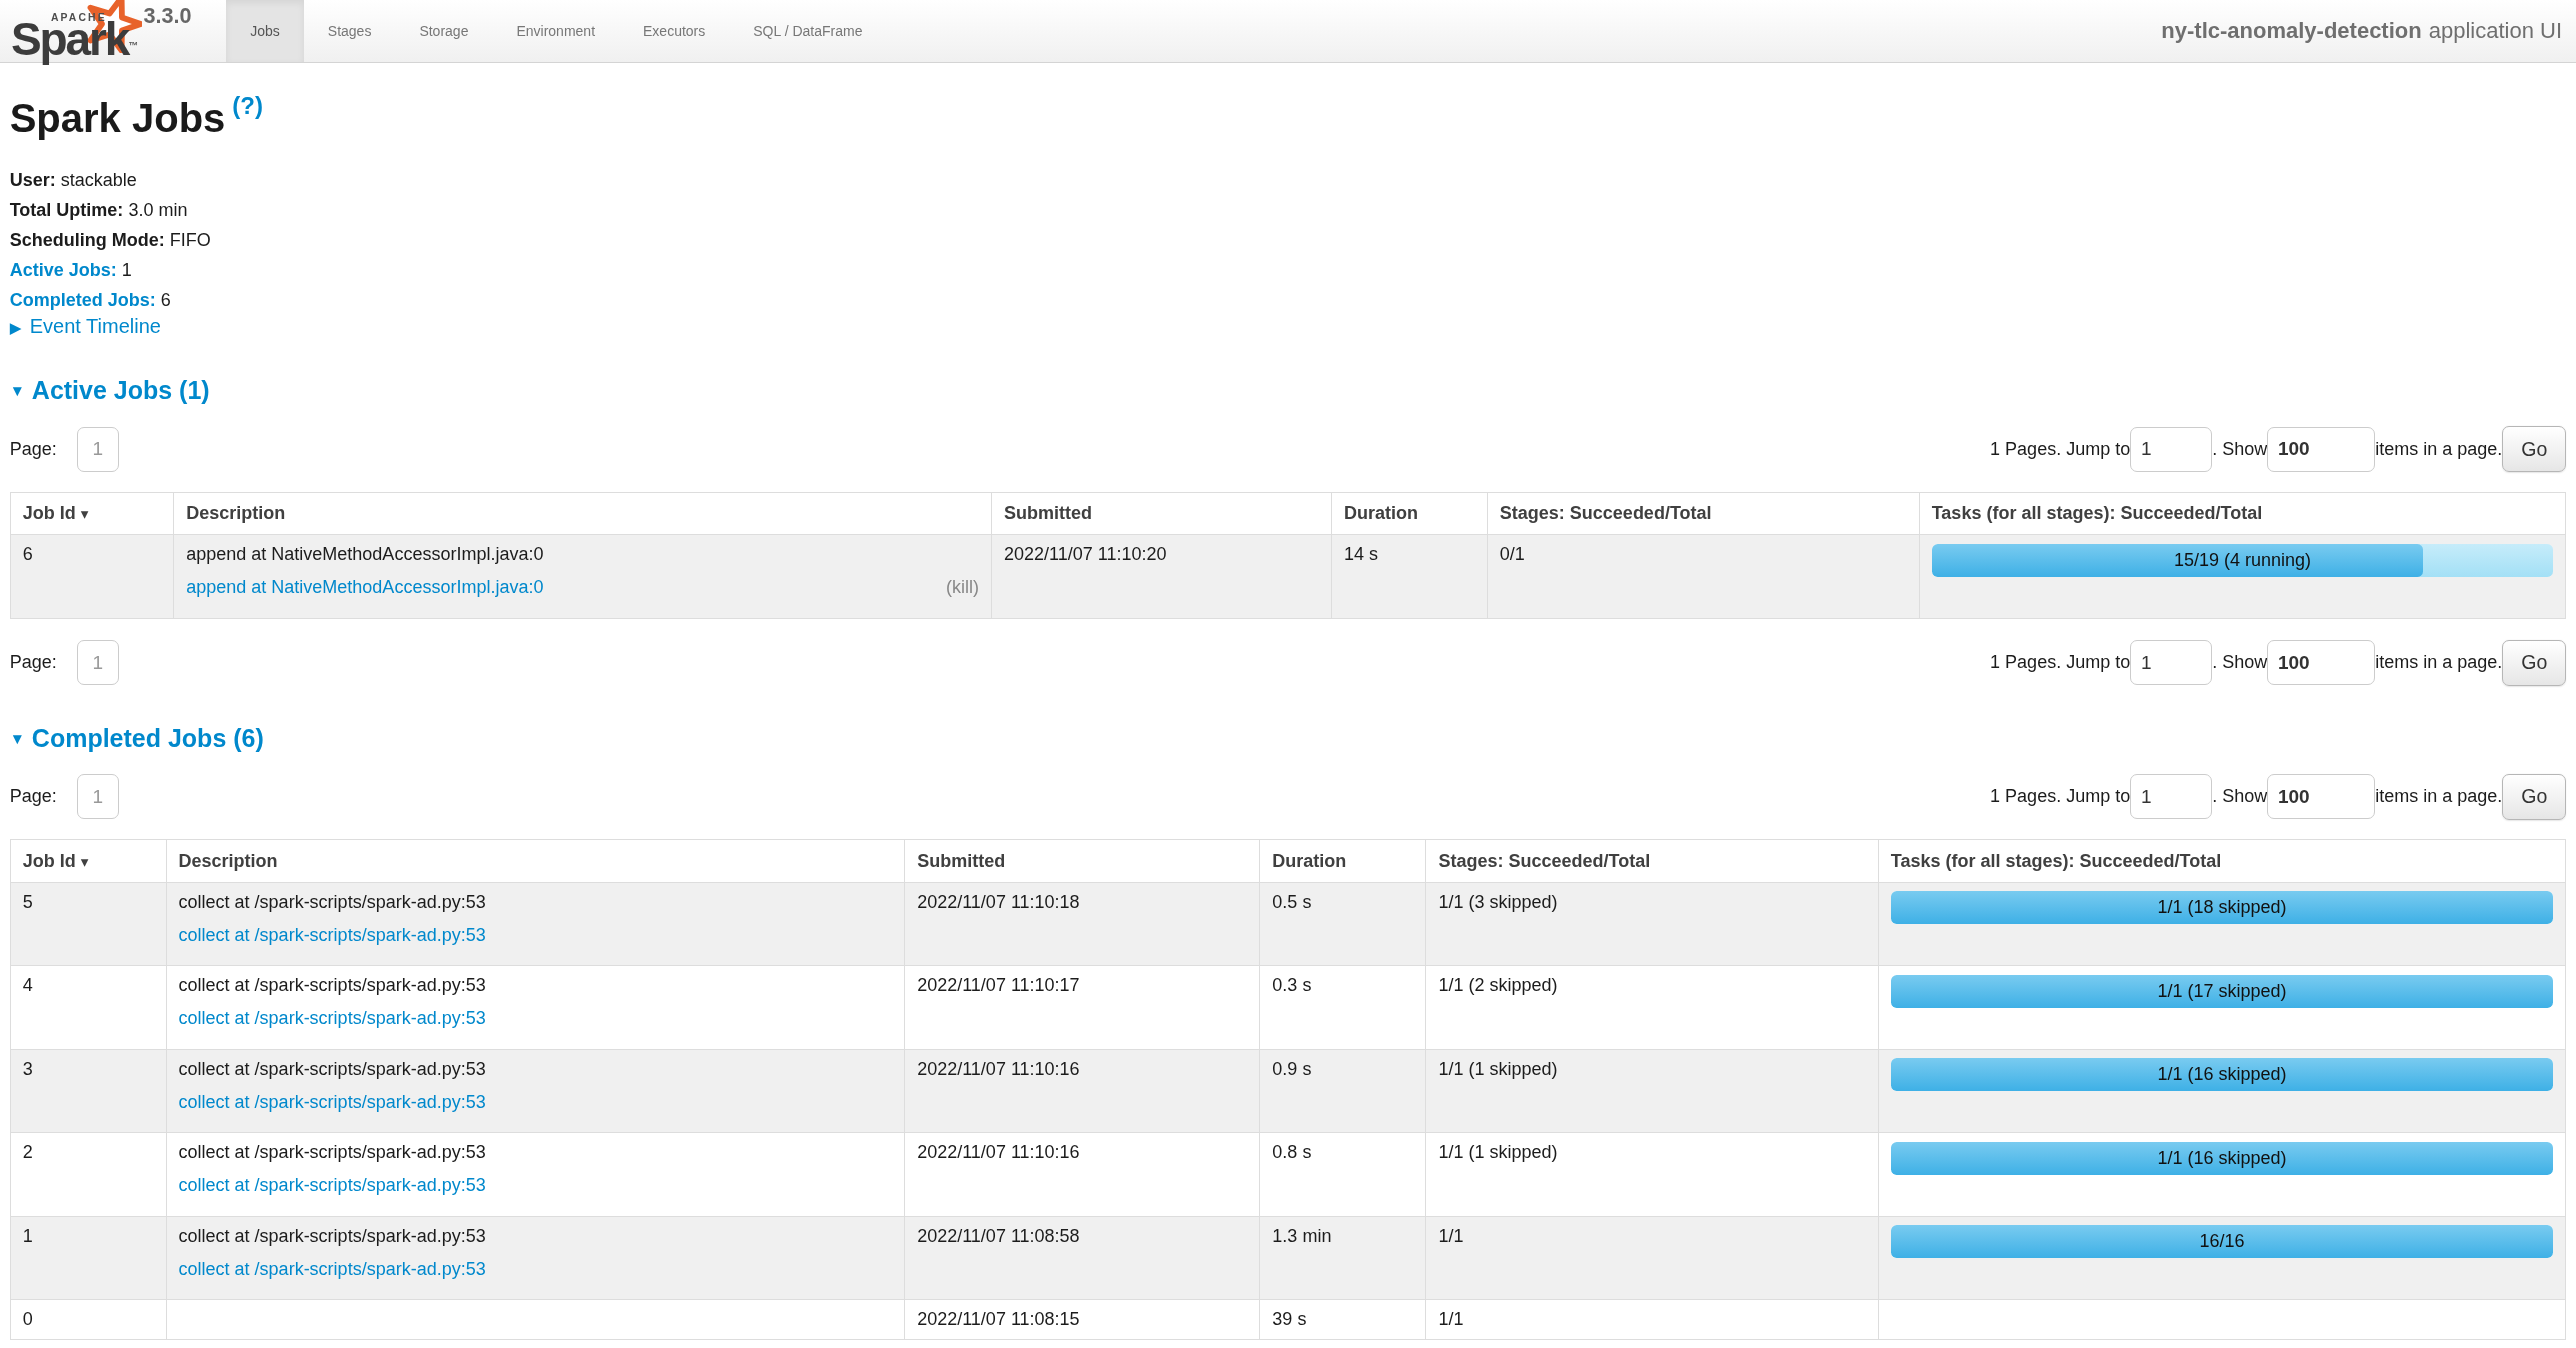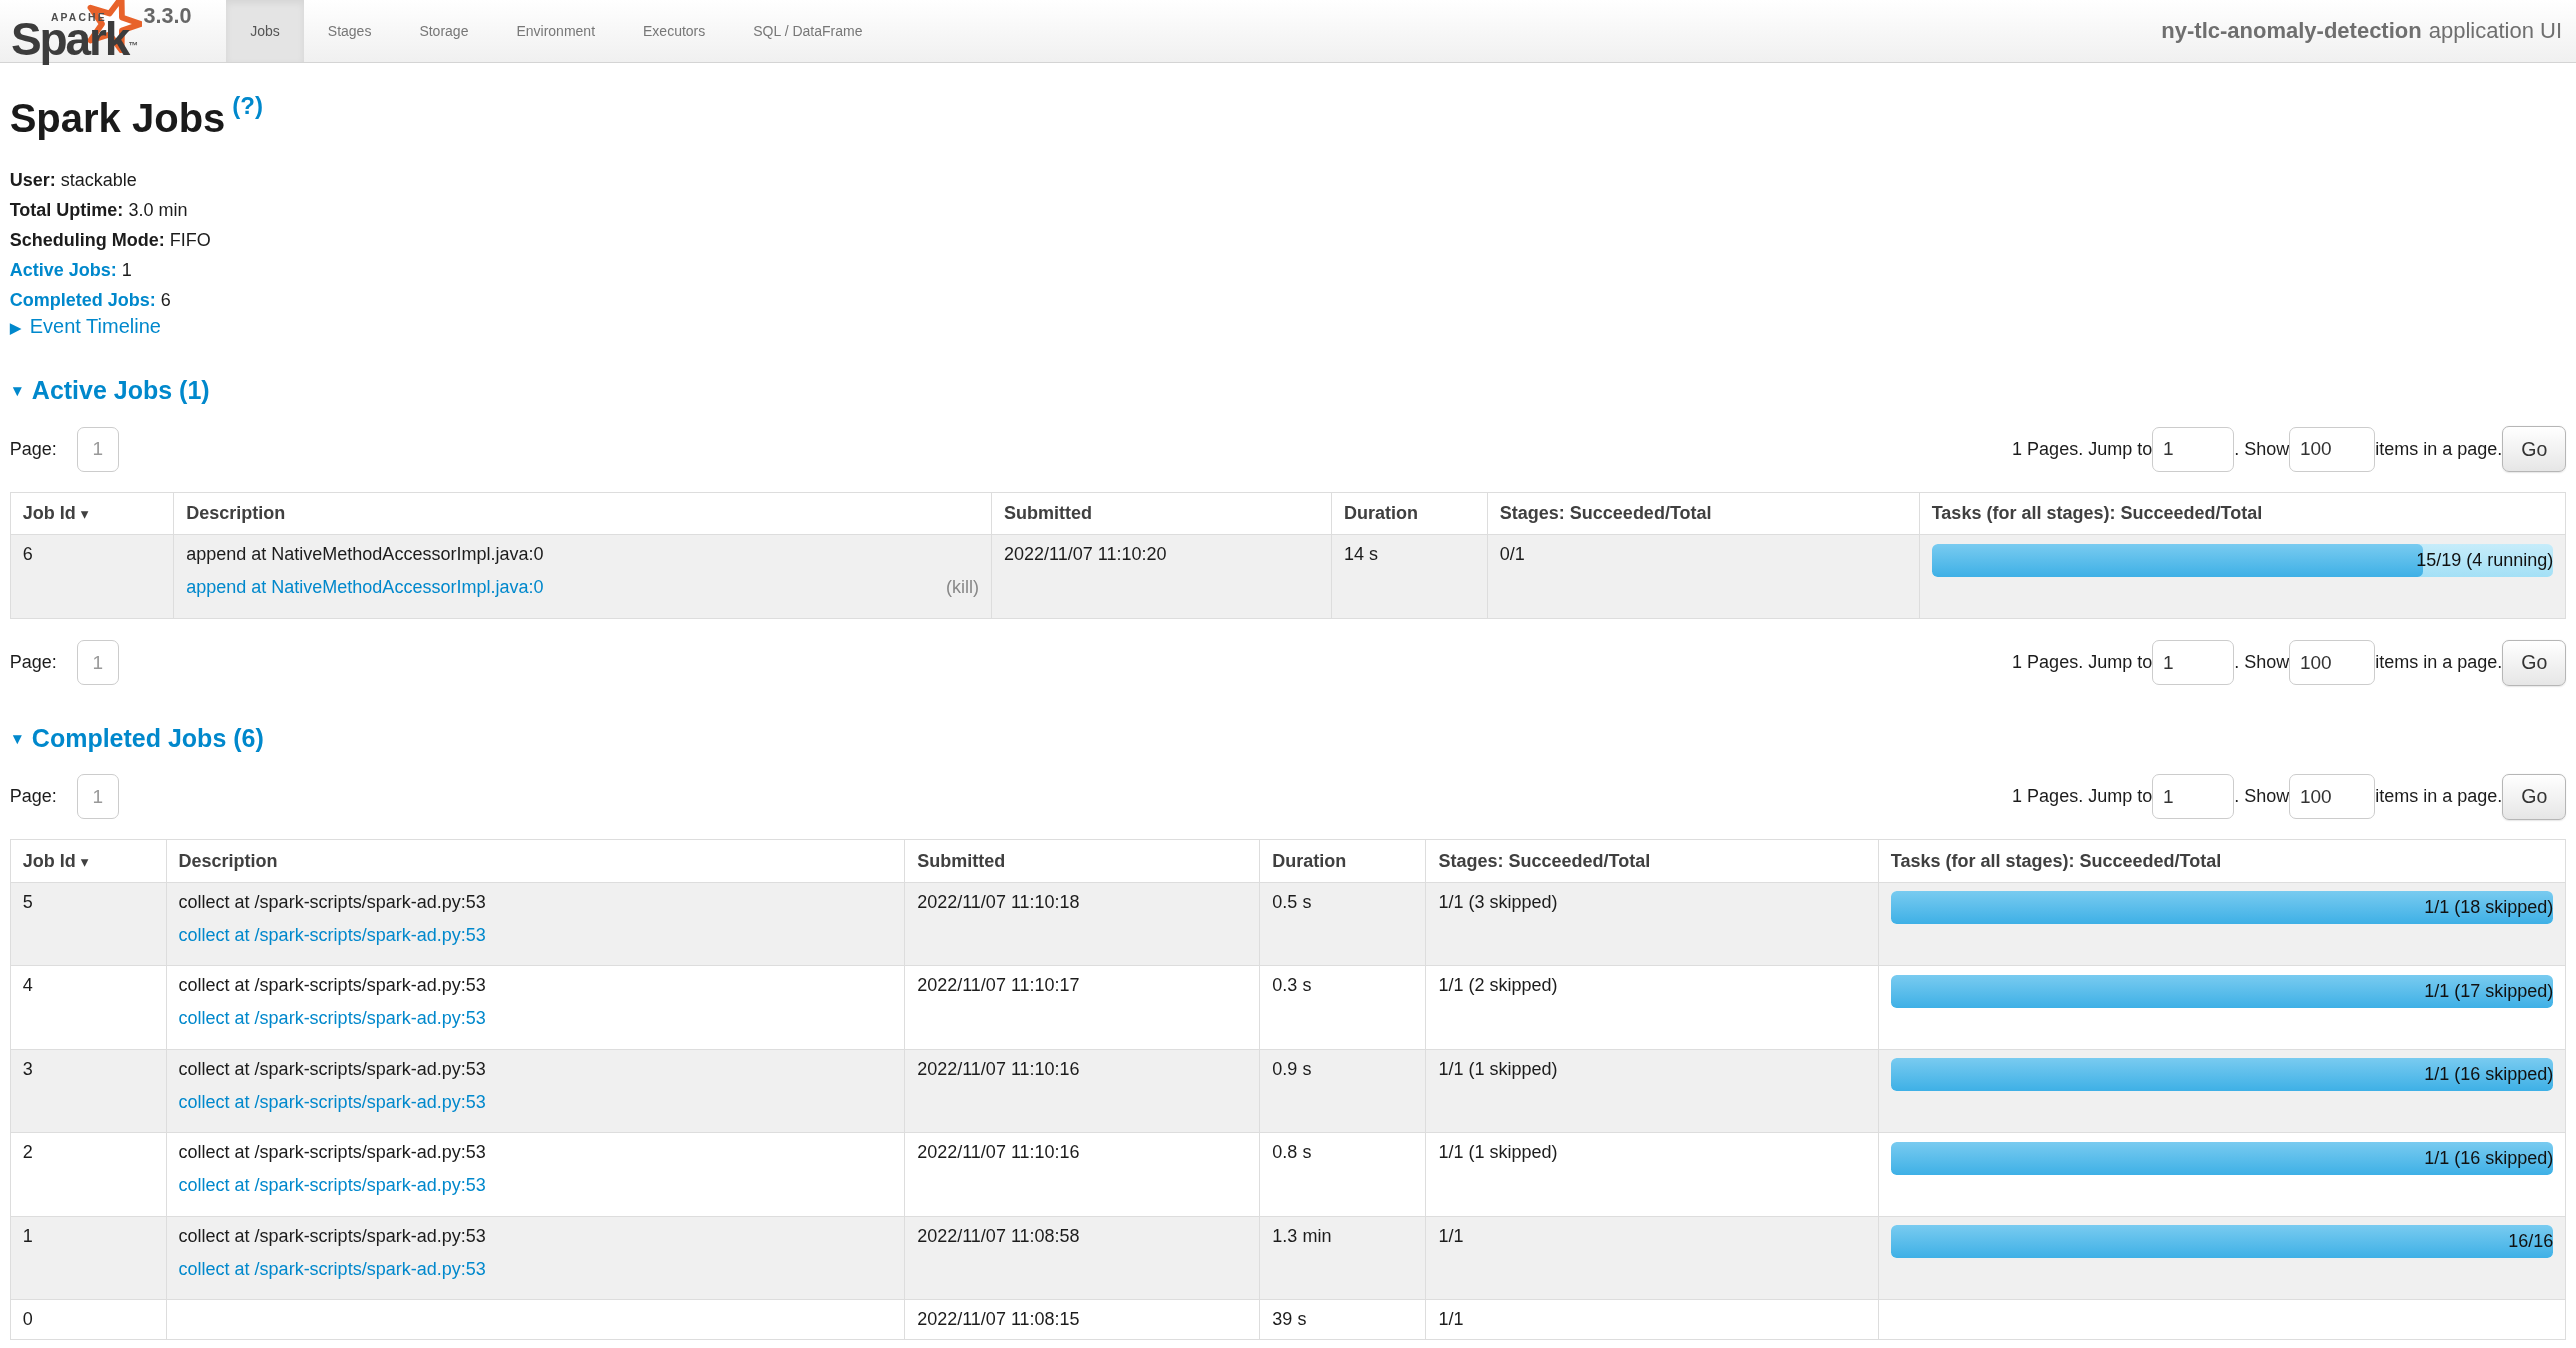--- a/index.html
+++ b/index.html
@@ -49,21 +49,21 @@
   
   .pagerow { display: flex; align-items: center; margin: 21px 0 19.5px 0; }
   .pagerow .pleft { display: flex; align-items: center; gap: 20px; }
   .pagerow .pright { margin-left: auto; display: flex; align-items: center; white-space: nowrap; }
   .num-input {
     height: 45px; border: 0.7px solid #ccc; border-radius: 7px;
     font-size: 19px; font-family: inherit; color: #333; padding: 0 9.7px; background: #fff;
   }
   .page-input { width: 42px; text-align: center; color: #999; padding: 0 4.2px; }
   .jump-input { width: 82px; }
-  .show-input { width: 86px; }
+  .show-input { width: 108px; font-weight: bold; }
   .go-btn {
     height: 46px; padding: 0 18px; border: 0.7px solid #b6b6b6; border-radius: 7px;
     background: linear-gradient(#ffffff, #e6e6e6); font-size: 19.5px; font-family: inherit;
     color: #333; cursor: pointer; box-shadow: 0 0.7px 1.4px rgba(0,0,0,0.1);
   }
 
   
   table.jobs-table { width: 100%; border-collapse: collapse; table-layout: fixed; margin-top: 4.2px; }
   .jobs-table th, .jobs-table td {
     border: 0.7px solid #dddddd; text-align: left; vertical-align: top;
@@ -79,21 +79,21 @@
   .progress {
     position: relative; height: 33px; border-radius: 5.6px; overflow: hidden;
     background: linear-gradient(#c6ecfa, #a3e0f6); margin: 1.4px 0 32px 0;
   }
   .progress .bar {
     position: absolute; left: 0; top: 0; bottom: 0;
     background: linear-gradient(#79cbf0, #3eb0e6); border-radius: 5.6px;
   }
   .progress .bar-label {
     position: absolute; left: 0; right: 0; top: 0; bottom: 0;
-    text-align: right; line-height: 33px; color: #111; font-size: 18px;
+    text-align: center; line-height: 33px; color: #111; font-size: 18px;
   }
   td.tasks-cell { padding-top: 7px; }
 </style>
 </head>
 <body>
 
 <div class="navbar">
   <div class="logo-block">
     <div class="spark-logo">
       <svg class="star-svg" width="58" height="58" viewBox="0 0 100 100">

